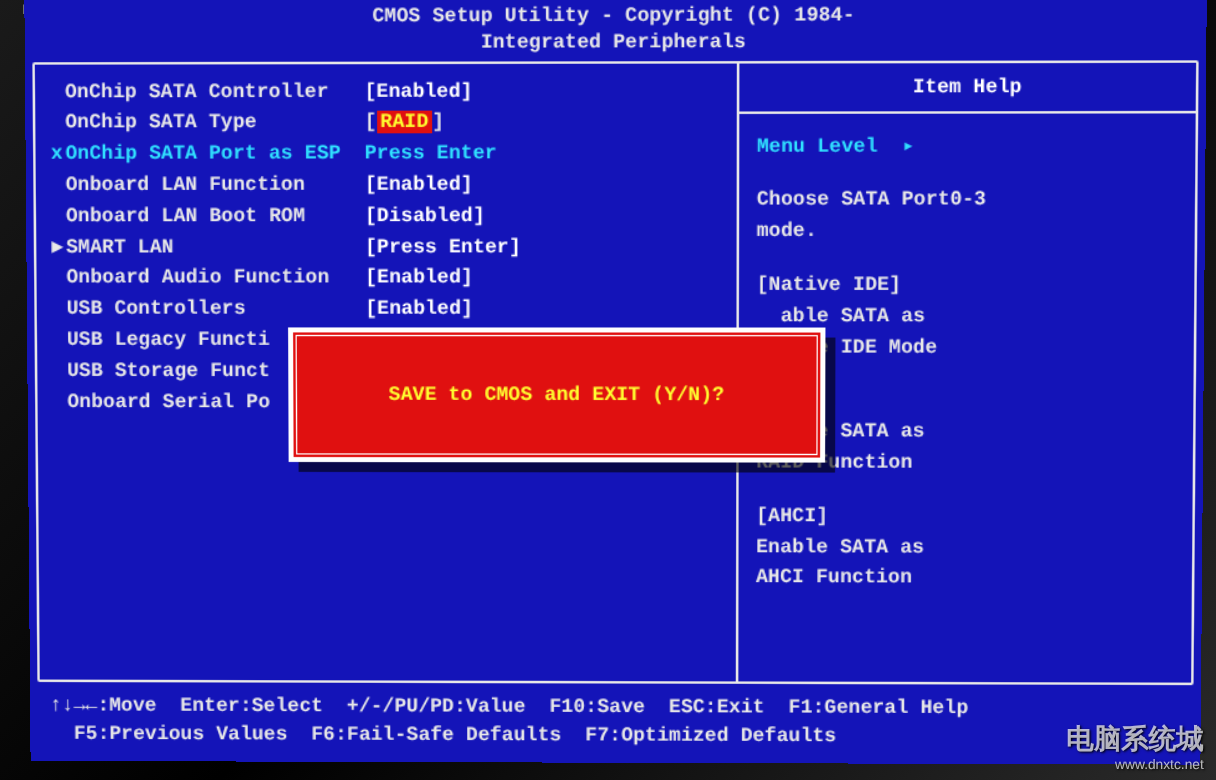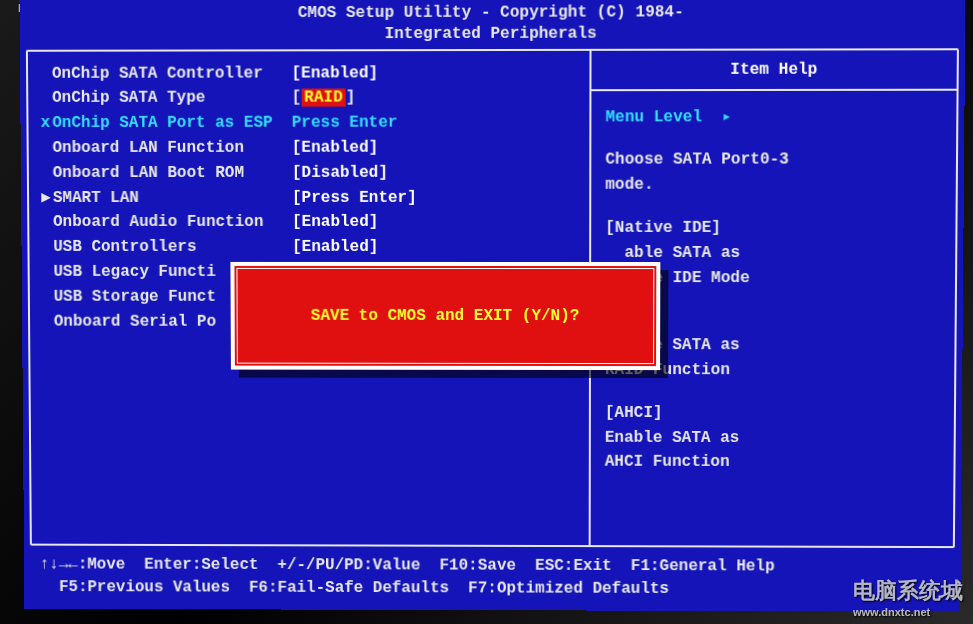--- a/index.html
+++ b/index.html
@@ -114,22 +114,23 @@
 .watermark {
   position: absolute;
   right: 10px;
   bottom: 6px;
   color: rgba(255,255,255,0.7);
   font-family: Arial, sans-serif;
   font-size: 22px;
   font-weight: bold;
   z-index: 20;
   text-shadow: 1px 1px 2px #000;
-}
-.watermark .sub { font-size:11px; display:block; letter-spacing:0; font-weight:bold;}
+  text-align: right;
+}
+.watermark .sub { font-size:11px; display:block; letter-spacing:0; font-weight:normal;}
 .help-section { margin-bottom: 18px; }
 </style>
 </head>
 <body>
 
 <div class="bezel">
   <div class="monitor-label">FLATRON Wide</div>
 
   <div class="screen">
     <div class="bios">

